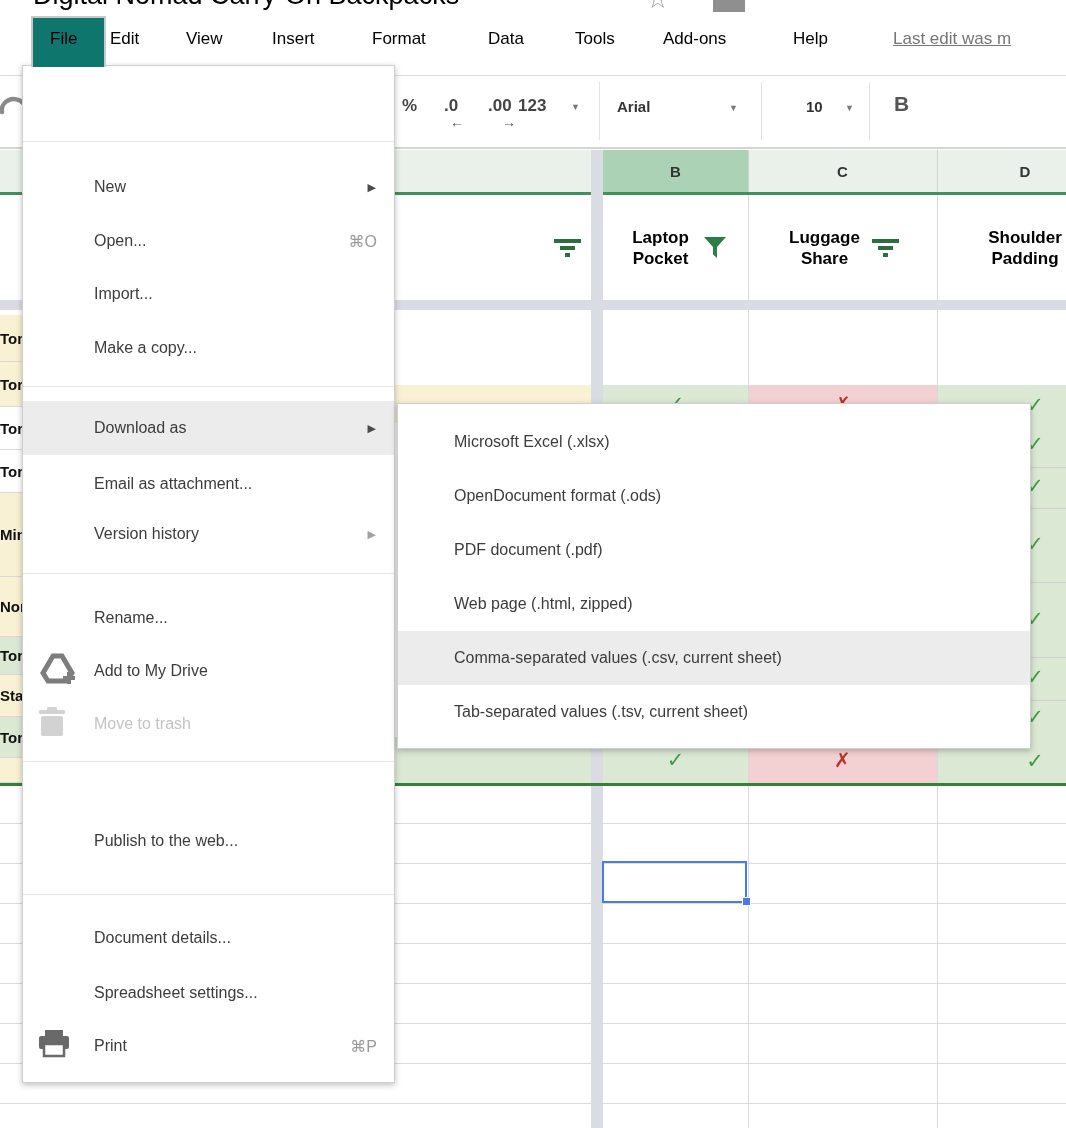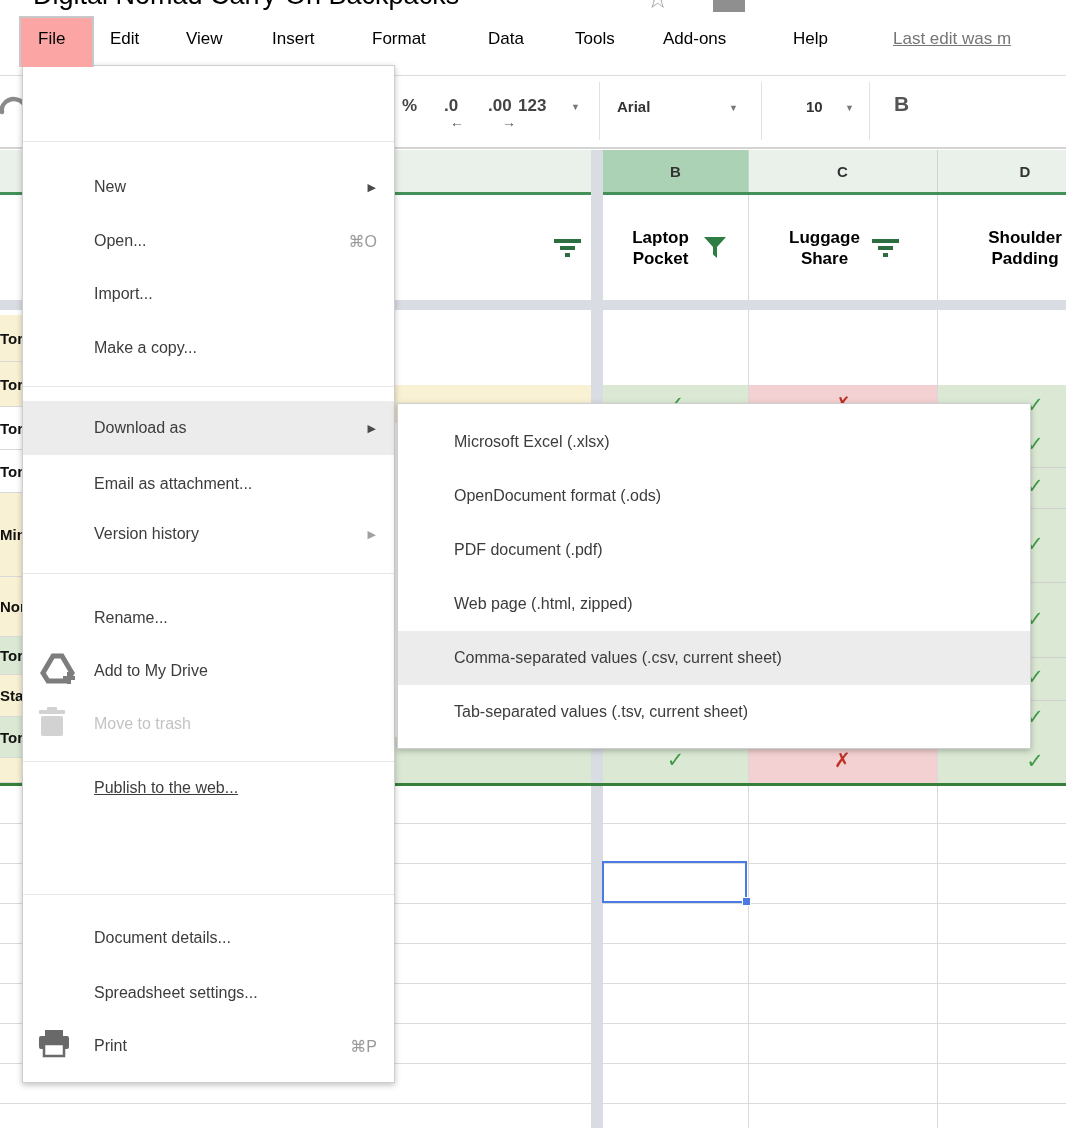--- a/index.html
+++ b/index.html
@@ -7,21 +7,21 @@
        font-family:"Liberation Sans","DejaVu Sans",sans-serif;}
   .abs{position:absolute;}
 
   
   .title-clip{position:absolute;top:0;left:0;width:1066px;height:15px;overflow:hidden;}
   .doc-title{position:absolute;left:33px;top:-20px;font-size:27px;color:#000;white-space:nowrap;}
   .title-star{position:absolute;left:646px;top:-16px;font-size:26px;color:#9e9e9e;}
   .title-folder{position:absolute;left:712px;top:-11px;}
 
   .menubar-item{position:absolute;top:29px;font-size:17px;color:#000;cursor:default;}
-  .file-tab{position:absolute;left:19px;top:16px;width:75px;height:51px;background:#fca5a5;
+  .file-tab{position:absolute;left:31px;top:16px;width:75px;height:51px;background:#0f766e;
             border:2px solid #c8c8c8;border-bottom:none;box-sizing:border-box;z-index:32;}
   .file-tab span{position:absolute;left:17px;top:11px;font-size:17px;color:#000;}
   .last-edit{position:absolute;left:893px;top:29px;width:173px;overflow:hidden;white-space:nowrap;
              font-size:17px;color:#757575;text-decoration:underline;}
 
   .toolbar-line-top{position:absolute;left:0;top:75px;width:1066px;height:1px;background:#dcdcdc;}
   .toolbar-line-bot{position:absolute;left:0;top:147px;width:1066px;height:2px;background:#d4d4d4;z-index:2;}
   .tb{position:absolute;color:#444;font-weight:bold;}
   .tb-sep{position:absolute;top:82px;width:1px;height:58px;background:#e2e2e2;}
   .tb-caret{position:absolute;font-size:9px;color:#777;font-weight:normal;}
@@ -281,21 +281,21 @@
       </div>
       <div class="menu-item disabled" style="top: 631px;">
         <span class="lbl">Move to trash</span>
         <span class="mi-icon"><svg width="26" height="30" viewBox="0 0 26 30">
             <rect x="8" y="0" width="10" height="5" rx="1" fill="#d2d2d2"></rect>
             <rect x="0" y="3" width="26" height="4" rx="1" fill="#d2d2d2"></rect>
             <rect x="2" y="9" width="22" height="20" rx="2" fill="#d2d2d2"></rect>
           </svg></span>
       </div>
       <div class="menu-sep" style="top: 695px;"></div>
-      <div class="menu-item" style="top: 695px; text-decoration: underline;">
+      <div class="menu-item" style="top: 748px;">
         <span class="lbl">Publish to the web...</span>
       </div>
       <div class="menu-sep" style="top: 828px;"></div>
       <div class="menu-item" style="top: 845px;">
         <span class="lbl">Document details...</span>
       </div>
       <div class="menu-item" style="top: 900px;">
         <span class="lbl">Spreadsheet settings...</span>
       </div>
       <div class="menu-item" style="top: 953px;">

